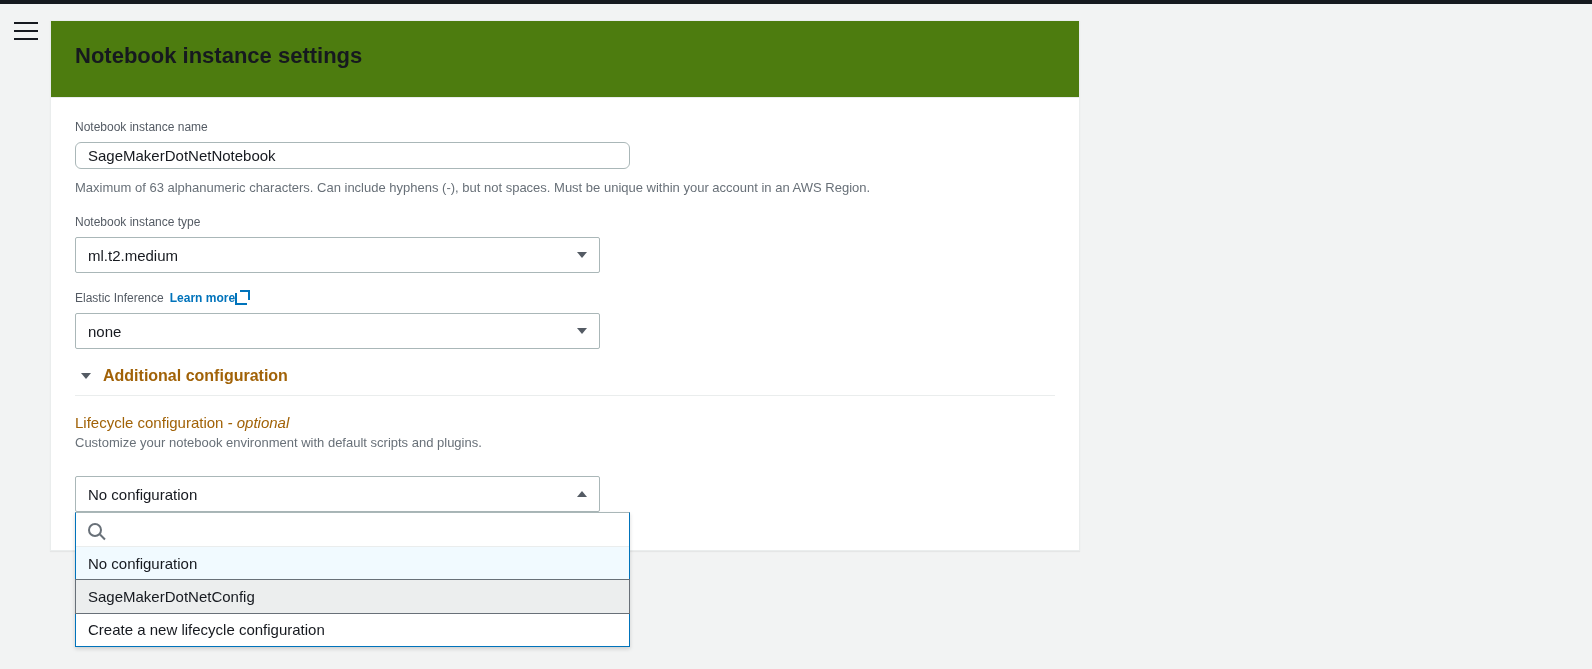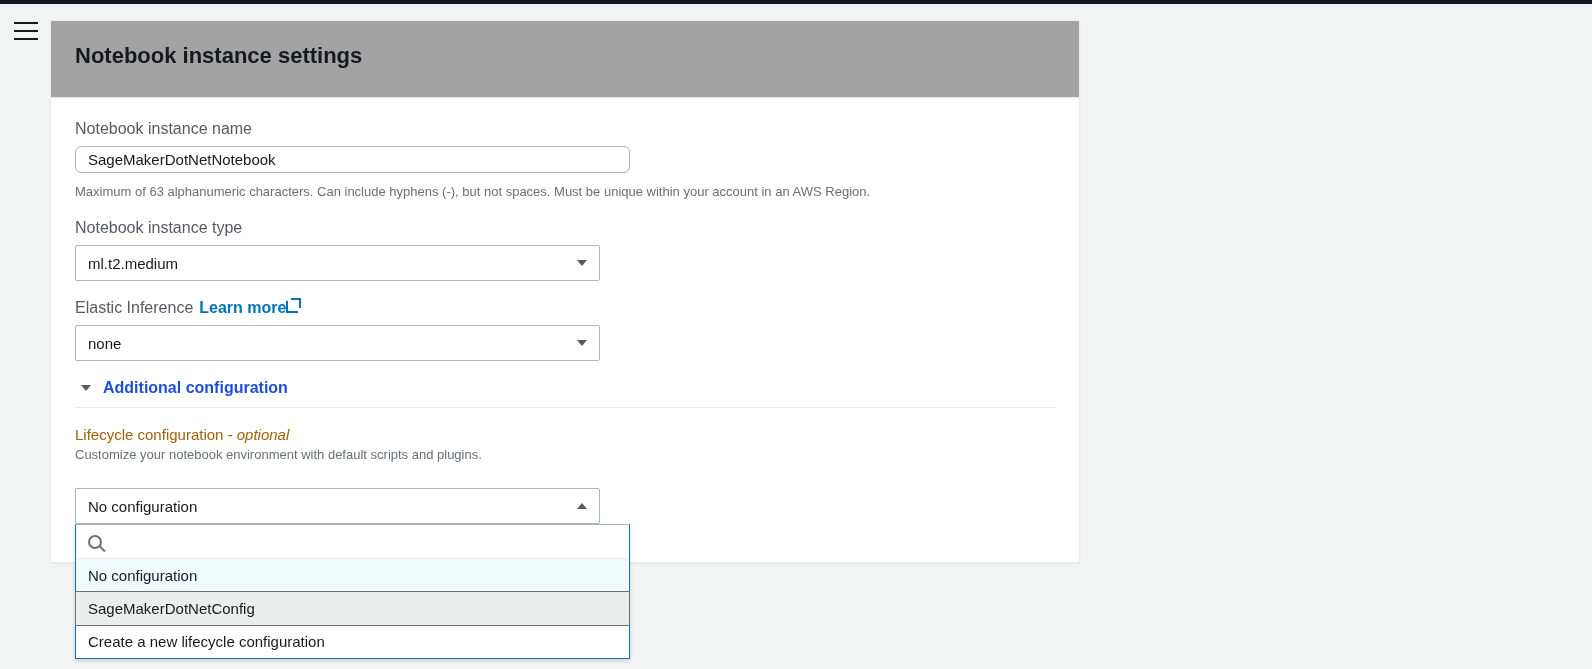--- a/index.html
+++ b/index.html
@@ -38,36 +38,36 @@
   .page-wrap {
     padding: 16px 0 0 50px;
   }
   .card {
     background: #ffffff;
     width: 1030px;
     border: 1px solid #eaeded;
     box-shadow: 0 1px 1px rgba(0,0,0,0.05);
   }
   .card-header {
-    background: #a3a3a3;
+    background: #4d7c0f;
     border-bottom: 1px solid #eaeded;
     padding: 22px 24px 28px 24px;
   }
   .card-header h2 {
     font-size: 22px;
     font-weight: 700;
     color: #16191f;
   }
   .card-body {
     padding: 22px 24px 20px 24px;
   }
   .form-group { margin-bottom: 18px; }
   .label-line {
     color: #545b64;
-    font-size: 16px;
+    font-size: 12px;
     margin-bottom: 8px;
     display: flex;
     align-items: center;
     gap: 6px;
   }
   .input-text {
     width: 555px;
     height: 27px;
     border: 1px solid #aab7b8;
     border-radius: 6px;
@@ -130,21 +130,21 @@
     border-bottom: 1px solid #eaeded;
     padding-bottom: 10px;
     margin-bottom: 18px;
   }
   .expander-header {
     display: flex;
     align-items: center;
     gap: 12px;
     cursor: pointer;
     font-weight: 700;
-    color: #1d4ed8;
+    color: #a16207;
     font-size: 16px;
   }
   .expander-header .tri {
     width: 0; height: 0;
     border-left: 5px solid transparent;
     border-right: 5px solid transparent;
     border-top: 6px solid #545b64;
     margin-left: 6px;
   }
   .sub-label {

